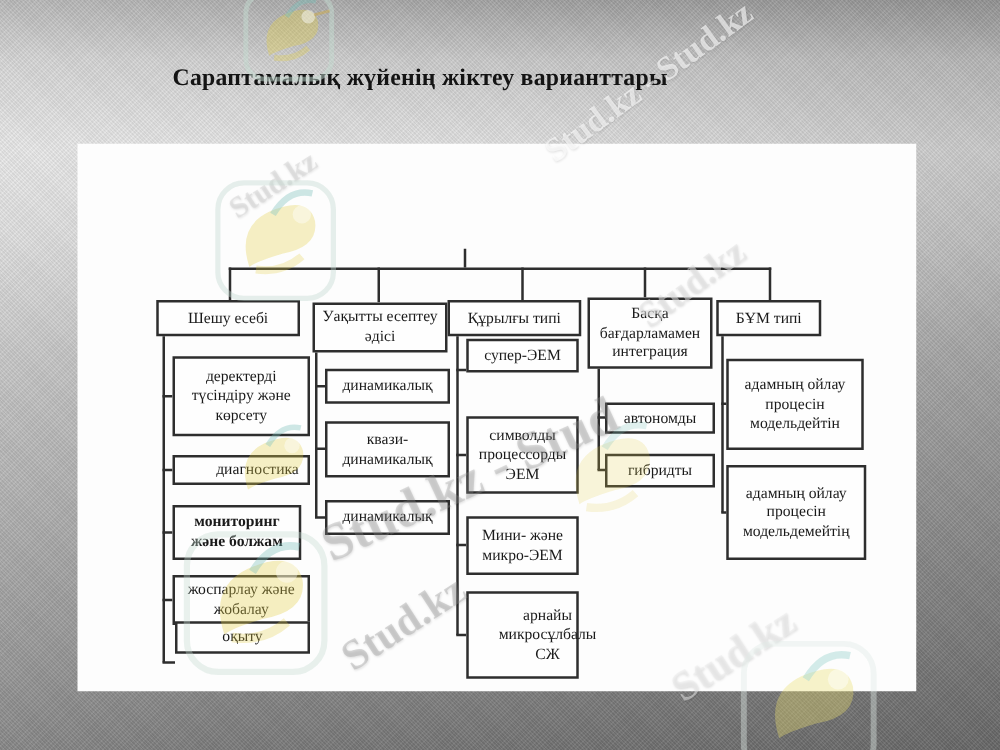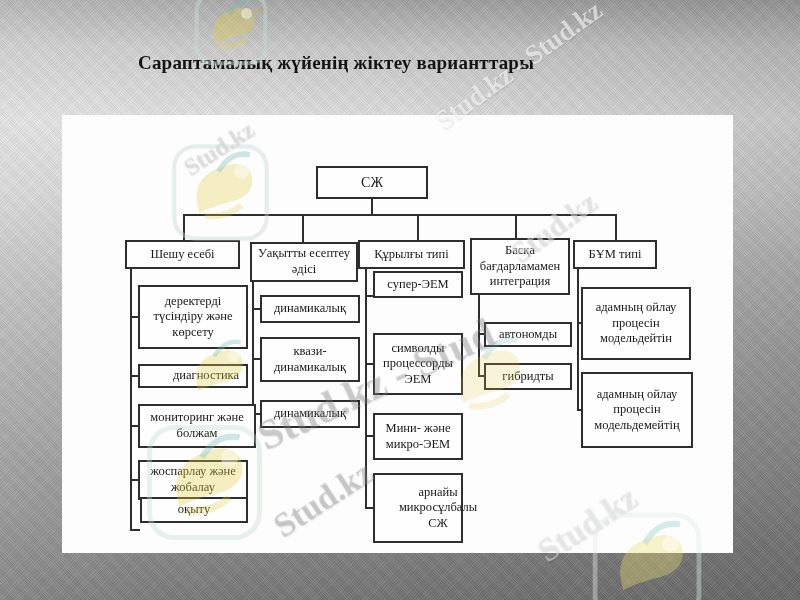--- a/index.html
+++ b/index.html
@@ -41,21 +41,20 @@
 </style>
 </head>
 <body>
 
 <div class="grain"></div>
 
 <div class="page-title">Сараптамалық жүйенің жіктеу варианттары</div>
 
 <div class="slide">
 
-  <div class="node root" style="left:254px;top:51px;width:112px;height:33px;">СЖ</div>
 
   <div class="ln" style="left:309px;top:84px;width:2px;height:15px;"></div>
   <div class="ln" style="left:121px;top:99px;width:434px;height:2px;"></div>
   <div class="ln" style="left:121px;top:99px;width:2px;height:26px;"></div>
   <div class="ln" style="left:240px;top:99px;width:2px;height:28px;"></div>
   <div class="ln" style="left:355px;top:99px;width:2px;height:26px;"></div>
   <div class="ln" style="left:453px;top:99px;width:2px;height:24px;"></div>
   <div class="ln" style="left:553px;top:99px;width:2px;height:26px;"></div>
 
   <div class="node" style="left:63px;top:125px;width:115px;height:29px;">Шешу есебі</div>
@@ -86,21 +85,21 @@
   <div class="ln" style="left:303px;top:392px;width:8px;height:2px;"></div>
 
   <div class="ln" style="left:416px;top:218px;width:6px;height:2px;"></div>
   <div class="ln" style="left:416px;top:260px;width:6px;height:2px;"></div>
 
   <div class="ln" style="left:515px;top:207px;width:6px;height:2px;"></div>
   <div class="ln" style="left:515px;top:294px;width:6px;height:2px;"></div>
 
   <div class="node" style="left:76px;top:170px;width:110px;height:64px;">деректерді түсіндіру және көрсету</div>
   <div class="node" style="left:76px;top:249px;width:110px;height:24px;padding-left:28px;">диагностика</div>
-  <div class="node" style="left:76px;top:289px;width:118px;height:44px;">мониторинг және болжам</div>
+  <div class="node" style="left:76px;top:289px;width:103px;height:44px;font-weight:bold;">мониторинг және болжам</div>
   <div class="node" style="left:76px;top:345px;width:110px;height:40px;">жоспарлау және жобалау</div>
   <div class="node" style="left:78px;top:382px;width:108px;height:26px;">оқыту</div>
 
   <div class="node" style="left:198px;top:180px;width:100px;height:28px;">динамикалық</div>
   <div class="node" style="left:198px;top:222px;width:100px;height:45px;">квази-динамикалық</div>
   <div class="node" style="left:198px;top:285px;width:100px;height:28px;">динамикалық</div>
 
   <div class="node" style="left:311px;top:156px;width:90px;height:27px;">супер-ЭЕМ</div>
   <div class="node" style="left:311px;top:218px;width:90px;height:62px;">символды процессорды ЭЕМ</div>
   <div class="node" style="left:311px;top:298px;width:90px;height:47px;">Мини- және микро-ЭЕМ</div>

